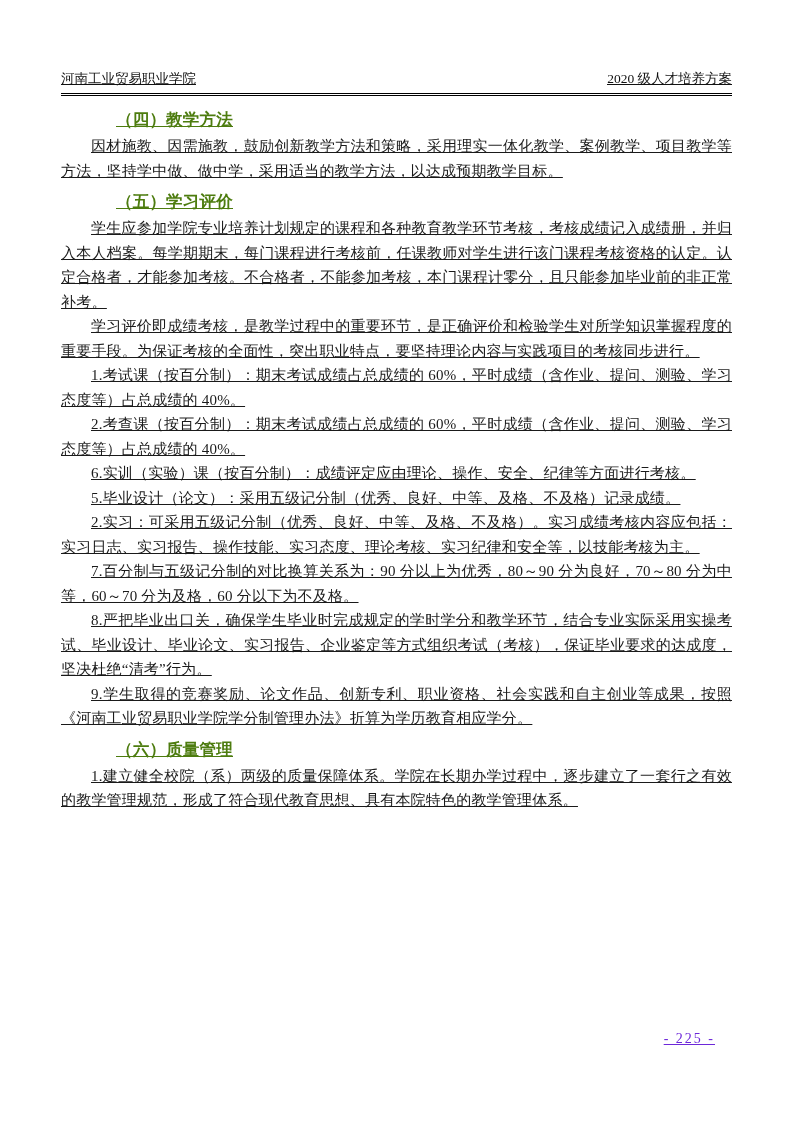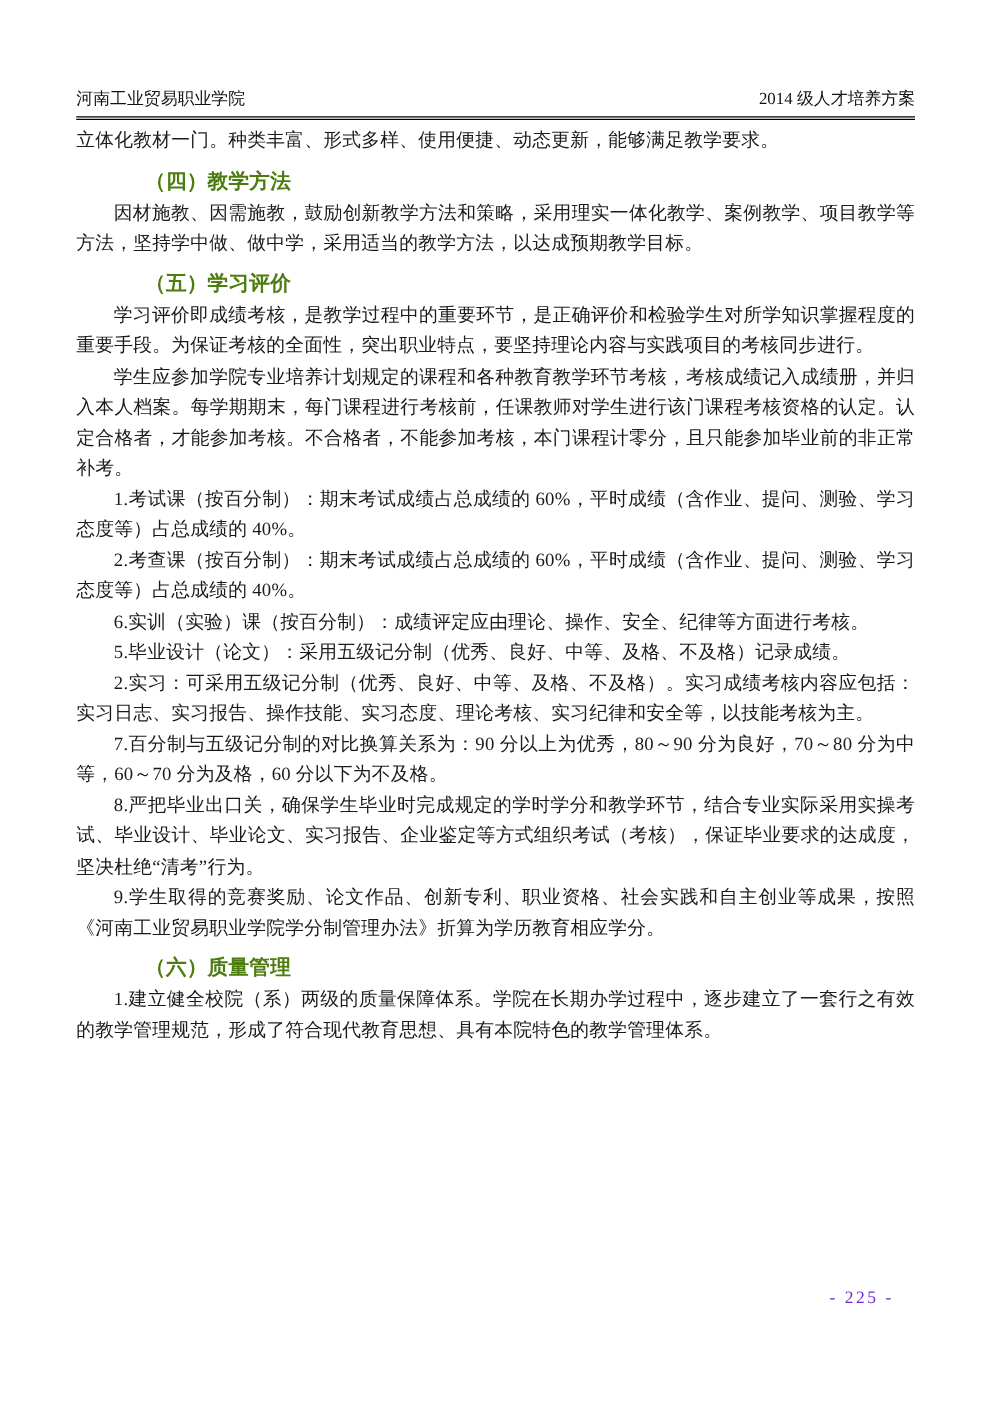--- a/index.html
+++ b/index.html
@@ -1,15 +1,15 @@
 <!DOCTYPE html>
 <html><head>
 <meta charset="utf-8">
 <style>
-  * { margin: 0; padding: 0; box-sizing: border-box; }
+  * { margin: 0; padding: 0; box-sizing: border-box; text-decoration: underline; }
   html, body { background: #ffffff; }
   .page {
     position: relative;
     width: 793px;
     height: 1122px;
     background: #ffffff;
     font-family: "Liberation Serif", "DejaVu Serif", serif;
     color: #1a1a1a;
     overflow: hidden;
   }
@@ -57,30 +57,29 @@
     letter-spacing: 2px;
   }
 </style>
 </head>
 <body>
 
 <div class="page">
 
   <div class="header">
     <span>河南工业贸易职业学院</span>
-    <span>2014 级人才培养方案</span>
+    <span>2020 级人才培养方案</span>
   </div>
 
   <div class="content">
-      <p class="paragraph no-indent">立体化教材一门。种类丰富、形式多样、使用便捷、动态更新，能够满足教学要求。</p>
       <h3 class="heading">（四）教学方法</h3>
       <p class="paragraph">因材施教、因需施教，鼓励创新教学方法和策略，采用理实一体化教学、案例教学、项目教学等方法，坚持学中做、做中学，采用适当的教学方法，以达成预期教学目标。</p>
       <h3 class="heading">（五）学习评价</h3>
+      <p class="paragraph">学生应参加学院专业培养计划规定的课程和各种教育教学环节考核，考核成绩记入成绩册，并归入本人档案。每学期期末，每门课程进行考核前，任课教师对学生进行该门课程考核资格的认定。认定合格者，才能参加考核。不合格者，不能参加考核，本门课程计零分，且只能参加毕业前的非正常补考。</p>
       <p class="paragraph">学习评价即成绩考核，是教学过程中的重要环节，是正确评价和检验学生对所学知识掌握程度的重要手段。为保证考核的全面性，突出职业特点，要坚持理论内容与实践项目的考核同步进行。</p>
-      <p class="paragraph">学生应参加学院专业培养计划规定的课程和各种教育教学环节考核，考核成绩记入成绩册，并归入本人档案。每学期期末，每门课程进行考核前，任课教师对学生进行该门课程考核资格的认定。认定合格者，才能参加考核。不合格者，不能参加考核，本门课程计零分，且只能参加毕业前的非正常补考。</p>
       <p class="paragraph">1.考试课（按百分制）：期末考试成绩占总成绩的 60%，平时成绩（含作业、提问、测验、学习态度等）占总成绩的 40%。</p>
       <p class="paragraph">2.考查课（按百分制）：期末考试成绩占总成绩的 60%，平时成绩（含作业、提问、测验、学习态度等）占总成绩的 40%。</p>
       <p class="paragraph">6.实训（实验）课（按百分制）：成绩评定应由理论、操作、安全、纪律等方面进行考核。</p>
       <p class="paragraph">5.毕业设计（论文）：采用五级记分制（优秀、良好、中等、及格、不及格）记录成绩。</p>
       <p class="paragraph">2.实习：可采用五级记分制（优秀、良好、中等、及格、不及格）。实习成绩考核内容应包括：实习日志、实习报告、操作技能、实习态度、理论考核、实习纪律和安全等，以技能考核为主。</p>
       <p class="paragraph">7.百分制与五级记分制的对比换算关系为：90 分以上为优秀，80～90 分为良好，70～80 分为中等，60～70 分为及格，60 分以下为不及格。</p>
       <p class="paragraph">8.严把毕业出口关，确保学生毕业时完成规定的学时学分和教学环节，结合专业实际采用实操考试、毕业设计、毕业论文、实习报告、企业鉴定等方式组织考试（考核），保证毕业要求的达成度，坚决杜绝“清考”行为。</p>
       <p class="paragraph">9.学生取得的竞赛奖励、论文作品、创新专利、职业资格、社会实践和自主创业等成果，按照《河南工业贸易职业学院学分制管理办法》折算为学历教育相应学分。</p>
       <h3 class="heading">（六）质量管理</h3>
       <p class="paragraph">1.建立健全校院（系）两级的质量保障体系。学院在长期办学过程中，逐步建立了一套行之有效的教学管理规范，形成了符合现代教育思想、具有本院特色的教学管理体系。</p>

